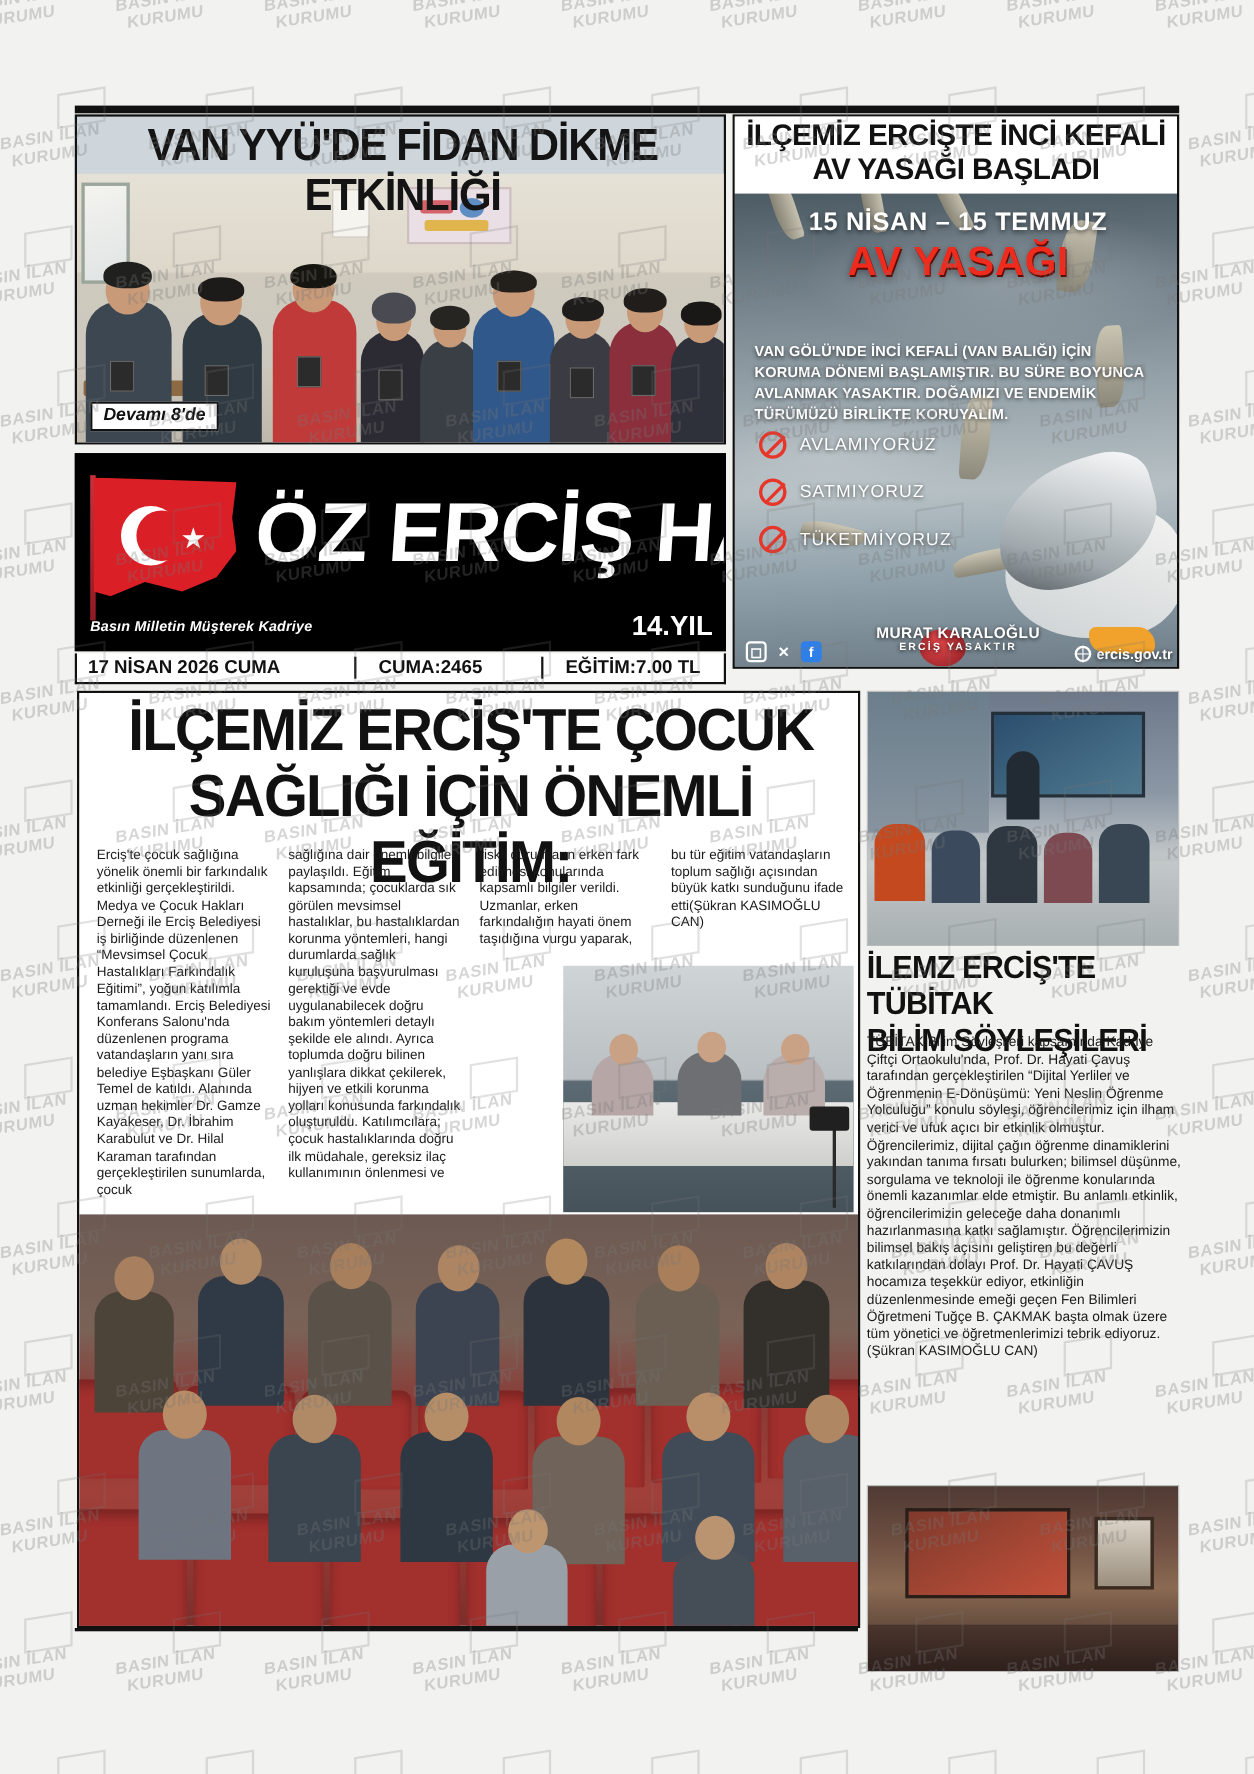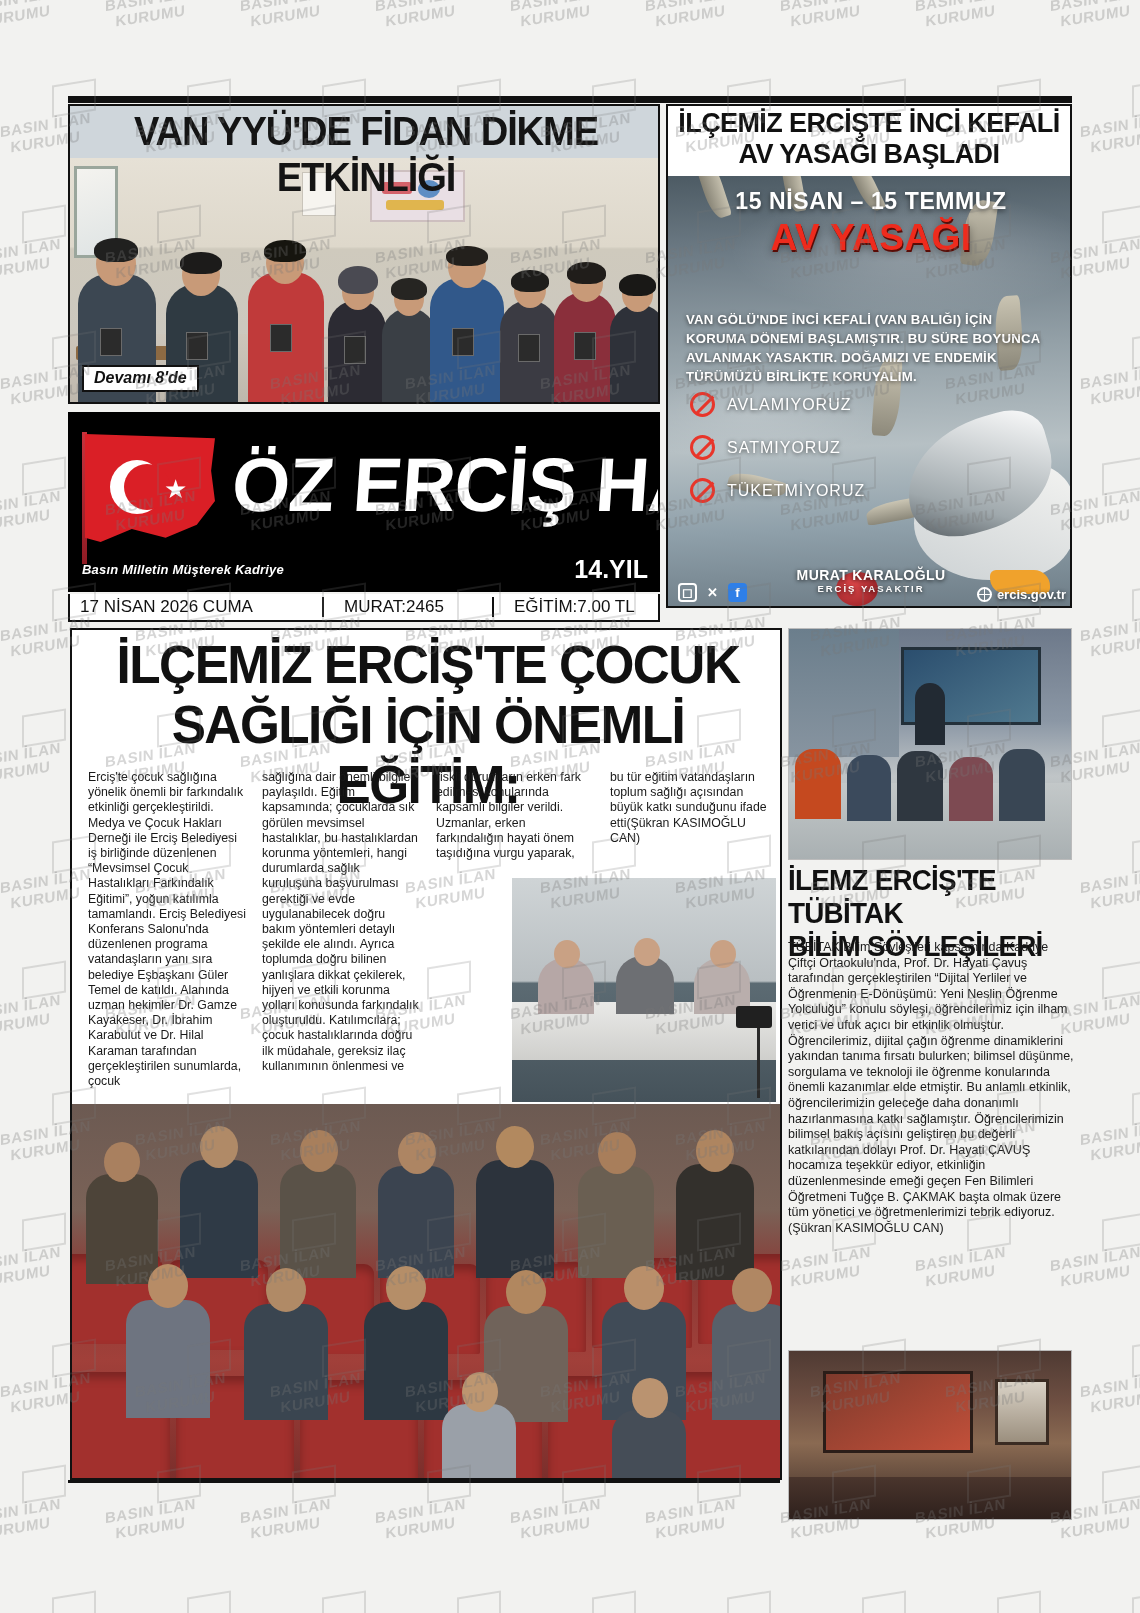--- a/index.html
+++ b/index.html
@@ -181,21 +181,21 @@
 
   
   .datebar {
     position: absolute; left: 68px; top: 594px;
     width: 592px; height: 28px;
     border: 2px solid #111; border-top: none;
     background: #fff;
     display: flex; align-items: center;
   }
   .datebar > div {
-    font-weight: 400; font-size: 17px; color: #111;
+    font-weight: 700; font-size: 17px; color: #111;
   }
   .db-date { padding-left: 10px; width: 252px; }
   .db-sayi { width: 170px; text-align: left; border-left: 2px solid #111; padding-left: 20px; }
   .db-fiyat { flex: 1; text-align: left; border-left: 2px solid #111; padding-left: 20px; }
 
   
   .poster {
     position: absolute; left: 666px; top: 104px;
     width: 406px; height: 504px;
     border: 2px solid #111;
@@ -525,21 +525,21 @@
       <div class="crescent-in"></div>
       <div class="star">★</div>
     </div>
     <div class="slogan">Basın Milletin Müşterek Kadriye</div>
     <div class="paper-name">ÖZ ERCİŞ HABER</div>
     <div class="year">14.YIL</div>
   </div>
 
   <div class="datebar">
     <div class="db-date">17 NİSAN 2026 CUMA</div>
-    <div class="db-sayi">MURAT:2465</div>
+    <div class="db-sayi">CUMA:2465</div>
     <div class="db-fiyat">EĞİTİM:7.00 TL</div>
   </div>
 
   <div class="poster">
     <div class="poster-head">İLÇEMİZ ERCİŞTE İNCİ KEFALİ AV YASAĞI BAŞLADI</div>
     <div class="poster-img">
       <div class="water"></div>
 
       <div class="fish" style="left:14px;top:4px;width:62px;height:20px;transform:rotate(72deg);"></div>
       <div class="fish" style="left:96px;top:0px;width:58px;height:18px;transform:rotate(80deg);"></div>

